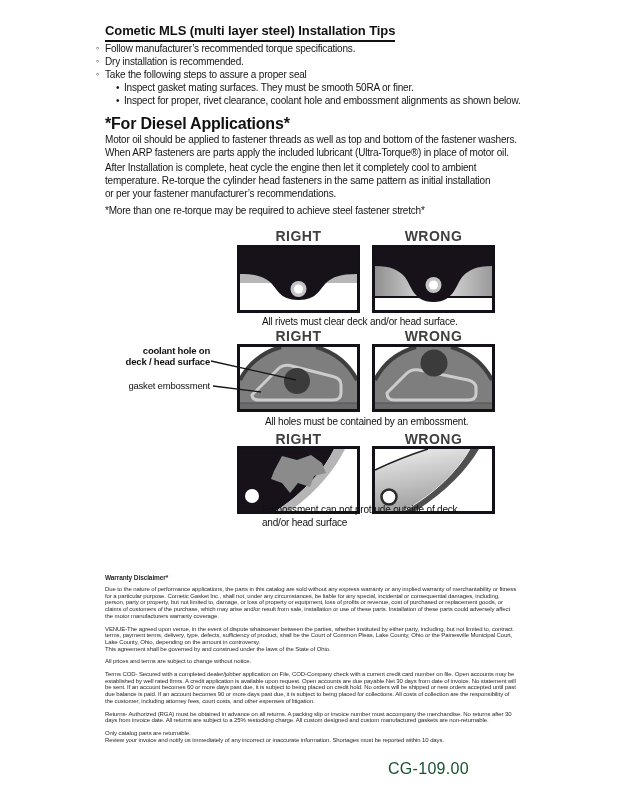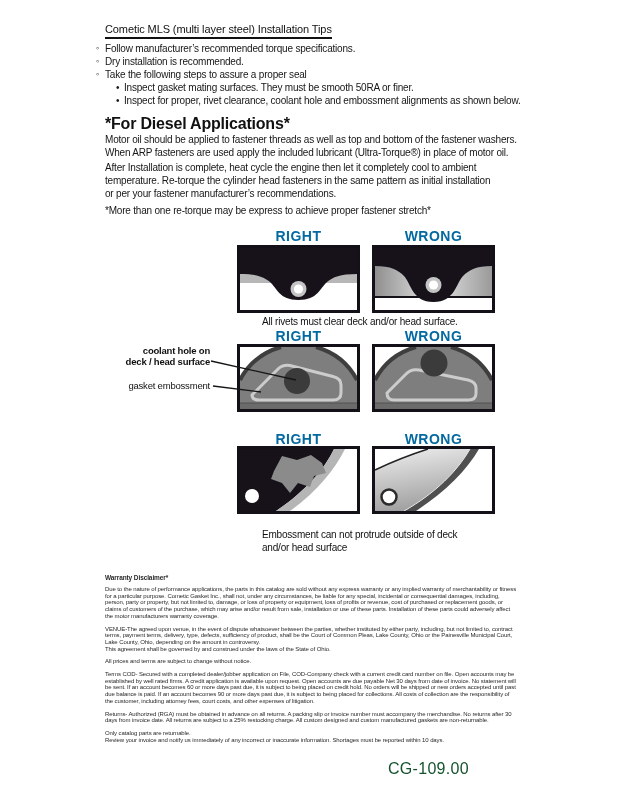--- a/index.html
+++ b/index.html
@@ -3,38 +3,38 @@
 <meta charset="utf-8">
 <style>
   html,body{margin:0;padding:0;background:#fff;}
   #page{
     position:relative;width:618px;height:800px;background:#fff;overflow:hidden;
     font-family:"Liberation Sans",sans-serif;color:#161616;
   }
   .abs{position:absolute;}
   
   .title{
-    left:105px;top:23px;font-size:11px;font-weight:400;letter-spacing:-0.1px;
+    left:105px;top:23px;font-size:13px;font-weight:700;letter-spacing:-0.1px;
     border-bottom:2px solid #111;padding-bottom:2px;white-space:nowrap;color:#111;
   }
   
   .bullets{left:96px;top:42px;}
   .brow{display:flex;line-height:13px;font-size:10px;letter-spacing:-0.2px;white-space:nowrap;}
   .brow .mk{width:9px;font-size:9px;}
   .subbullets{left:116px;top:81px;}
   .subbullets .mk{width:8px;font-size:10px;}
   
   .h2{left:105px;top:115px;font-size:16px;font-weight:700;letter-spacing:-0.2px;white-space:nowrap;color:#111;}
   .para{font-size:10px;line-height:13px;letter-spacing:-0.2px;}
   .para div{white-space:nowrap;}
   .p1{left:105px;top:133px;}
   .p2{left:105px;top:161px;}
   .note{left:105px;top:205px;font-size:10px;letter-spacing:-0.2px;white-space:nowrap;}
   
-  .dlabel{width:123px;text-align:center;font-size:14px;font-weight:700;letter-spacing:0.5px;color:#0369a1;}
+  .dlabel{width:123px;text-align:center;font-size:14px;font-weight:700;letter-spacing:0.5px;color:#404040;}
   .panel{width:123px;height:68px;}
   .caption{font-size:10px;letter-spacing:-0.2px;line-height:13px;white-space:nowrap;color:#111;margin-left:25px;}
   .sidelabel{width:152px;text-align:right;font-size:9.5px;line-height:11px;letter-spacing:-0.2px;color:#111;}
   
   .legal{left:105px;top:574px;width:412px;color:#2a2a2a;}
   .legal .lh{font-size:6.5px;font-weight:700;margin:0 0 5px 0;letter-spacing:-0.1px;}
   .legal p{font-size:6px;line-height:6.7px;letter-spacing:-0.1px;margin:0 0 6px 0;}
   .legal p.nogap{margin-bottom:0;}
   
   .code{left:388px;top:760px;font-size:16px;letter-spacing:0.3px;color:#14532d;white-space:nowrap;}
@@ -67,28 +67,28 @@
     </div>
     <div class="brow">
       <span class="mk">•</span>
       <span>Inspect for proper, rivet clearance, coolant hole and embossment alignments as shown below.</span>
     </div>
   </div>
 
   <div class="abs h2">*For Diesel Applications*</div>
   <div class="abs para p1">
     <div>Motor oil should be applied to fastener threads as well as top and bottom of the fastener washers.</div>
-    <div>When ARP fasteners are used apply the included lubricant (Ultra-Torque®) in place of motor oil.</div>
+    <div>When ARP fasteners are parts apply the included lubricant (Ultra-Torque®) in place of motor oil.</div>
   </div>
   <div class="abs para p2">
     <div>After Installation is complete, heat cycle the engine then let it completely cool to ambient</div>
     <div>temperature. Re-torque the cylinder head fasteners in the same pattern as initial installation</div>
     <div>or per your fastener manufacturer’s recommendations.</div>
   </div>
-  <div class="abs note">*More than one re-torque may be express to achieve proper fastener stretch*</div>
+  <div class="abs note">*More than one re-torque may be required to achieve steel fastener stretch*</div>
 
   <div class="abs dlabel" style="left:237px;top:228px;">RIGHT</div>
   <div class="abs dlabel" style="left:372px;top:228px;">WRONG</div>
 
   <svg class="abs panel" style="left:237px;top:245px;" viewBox="0 0 123 68">
     <rect x="3" y="3" width="117" height="62" fill="#ffffff"></rect>
     <rect x="3" y="29" width="117" height="9" fill="#b7b7b7"></rect>
     <path d="M3,3 H120 V29 C103,29 96,32 90,37 C83,43 81,55 61.5,55 C42,55 40,43 33,37 C27,32 20,29 3,29 Z" fill="#17111a"></path>
     <circle cx="61.5" cy="44" r="8" fill="#c4c4c4"></circle>
     <circle cx="61.5" cy="44" r="4.6" fill="#ffffff"></circle>
@@ -147,20 +147,21 @@
     <path d="M15,49 L34,30 Q39,24.5 47,26 L96,36 Q104,38 104,44 L104,49.5 Q104,56 96,56 L22,56 Q15,56 15,49 Z" fill="none" stroke="#cccccc" stroke-width="3"></path>
     <circle cx="62" cy="19" r="13.5" fill="#3b3b3b"></circle>
     <rect x="1.5" y="1.5" width="120" height="65" fill="none" stroke="#131017" stroke-width="3"></rect>
   </svg>
 
   <svg class="abs" style="left:200px;top:344px;width:115px;height:60px;z-index:3;" viewBox="0 0 115 60">
     <line x1="11" y1="17" x2="96" y2="36" stroke="#161616" stroke-width="1.3"></line>
     <line x1="13" y1="42" x2="61" y2="48" stroke="#161616" stroke-width="1.3"></line>
   </svg>
 
+  <div class="abs caption" style="left:240px;top:415px;">All holes must be contained by an embossment.</div>
 
   <div class="abs dlabel" style="left:237px;top:431px;">RIGHT</div>
   <div class="abs dlabel" style="left:372px;top:431px;">WRONG</div>
 
   <svg class="abs panel" style="left:237px;top:446px;" viewBox="0 0 123 68">
     <rect x="3" y="3" width="117" height="62" fill="#ffffff"></rect>
     <path d="M3,3 L97,3 C88,22 69,45 39,65 L3,65 Z" fill="#17111a"></path>
     <path d="M97,3 C88,22 69,45 39,65 L53,65 C80,46 98,23 108,3 Z" fill="#b5b5b5"></path>
     <path d="M37,25 L45,10 L60,14 L74,9 L85,17 L89,27 L77,30 L73,41 L61,37 L53,47 L45,37 L34,33 Z" fill="#8b8b8b"></path>
     <circle cx="15" cy="50" r="7" fill="#ffffff"></circle>
@@ -176,21 +177,21 @@
     </defs>
     <rect x="3" y="3" width="117" height="62" fill="#ffffff"></rect>
     <path d="M3,24 Q28,12 56,3 L98,3 C86,24 64,47 32,65 L3,65 Z" fill="url(#gGasket)"></path>
     <path d="M3,24 Q28,12 56,3" fill="none" stroke="#222222" stroke-width="1.5"></path>
     <path d="M98,3 C86,24 64,47 32,65 L44,65 C73,46 95,24 107,3 Z" fill="#4f4f4f"></path>
     <path d="M98,3 C86,24 64,47 32,65" stroke="#e8e8e8" stroke-width="1" fill="none"></path>
     <circle cx="17" cy="51" r="7.5" fill="#ffffff" stroke="#2b2b2b" stroke-width="2.5"></circle>
     <rect x="1.5" y="1.5" width="120" height="65" fill="none" stroke="#131017" stroke-width="3"></rect>
   </svg>
 
-  <div class="abs caption" style="left:237px;top:528px;">
+  <div class="abs caption" style="left:237px;top:503px;">
     <div>Embossment can not protrude outside of deck</div>
     <div>and/or head surface</div>
   </div>
 
   <div class="abs legal">
     <div class="lh">Warranty Disclaimer*</div>
     <p>Due to the nature of performance applications, the parts in this catalog are sold without any express warranty or any implied warranty of merchantability or fitness for a particular purpose.  Cometic Gasket Inc., shall not, under any circumstances, be liable for any special, incidental or consequential damages, including, person, party or property, but not limited to, damage, or loss of property or equipment, loss of profits or revenue, cost of purchased or replacement goods, or claims of customers of the purchase, which may arise and/or result from sale, installation or use of these parts.  Installation of these parts could adversely affect the motor manufacturers warranty coverage.</p>
     <p class="nogap">VENUE-The agreed upon venue, in the event of dispute whatsoever between the parties, whether instituted by either party, including, but not limited to, contract terms, payment terms, delivery, type, defects, sufficiency of product, shall be the Court of Common Pleas, Lake County, Ohio or the Painesville Municipal Court, Lake County, Ohio, depending on the amount in controversy.</p>
     <p>This agreement shall be governed by and construed under the laws of the State of Ohio.</p>
     <p>All prices and terms are subject to change without notice.</p>

